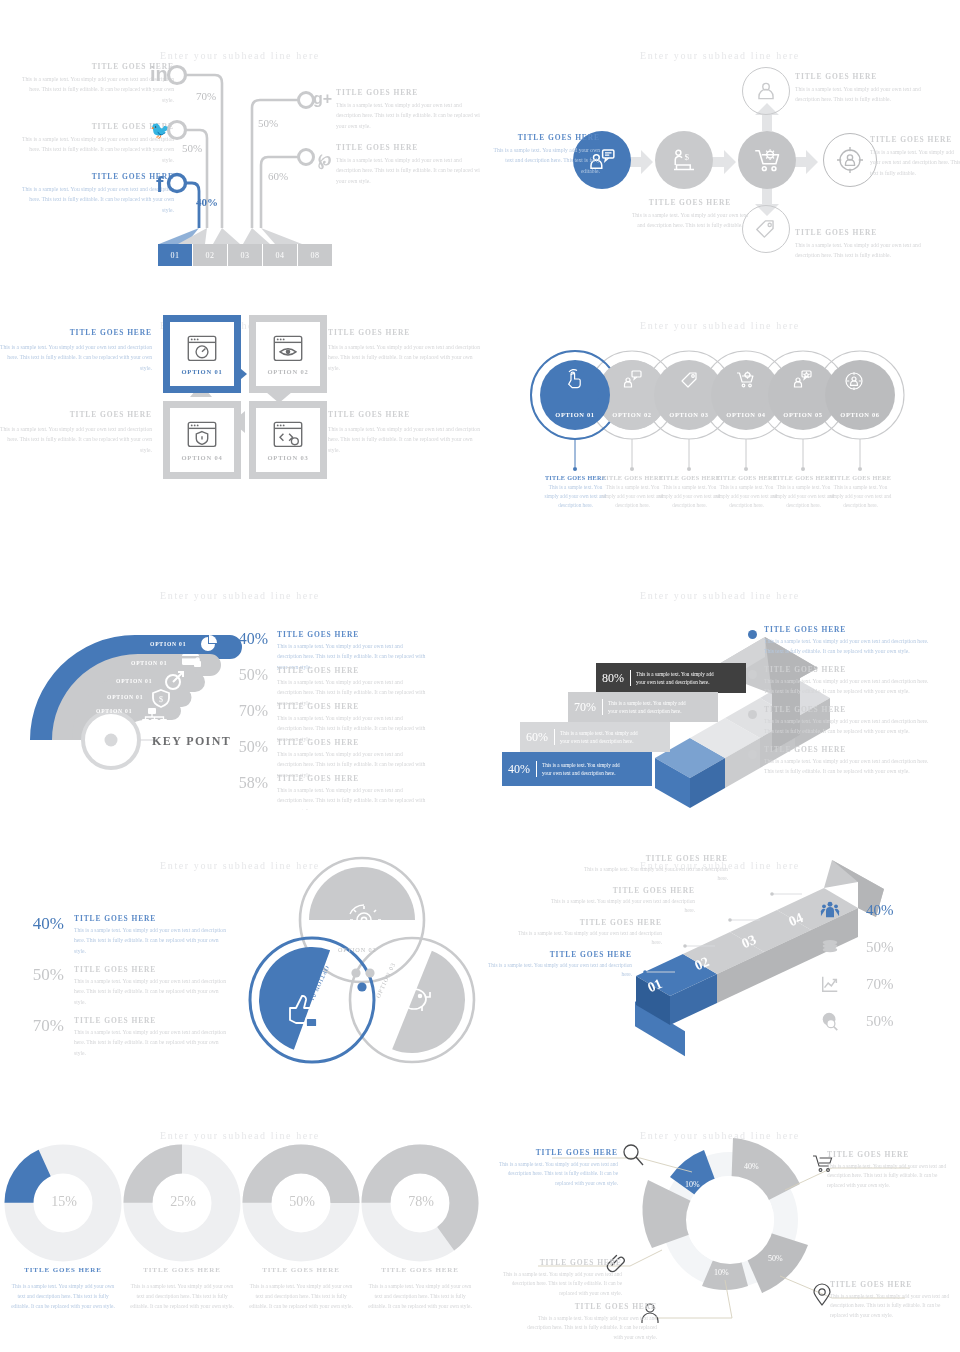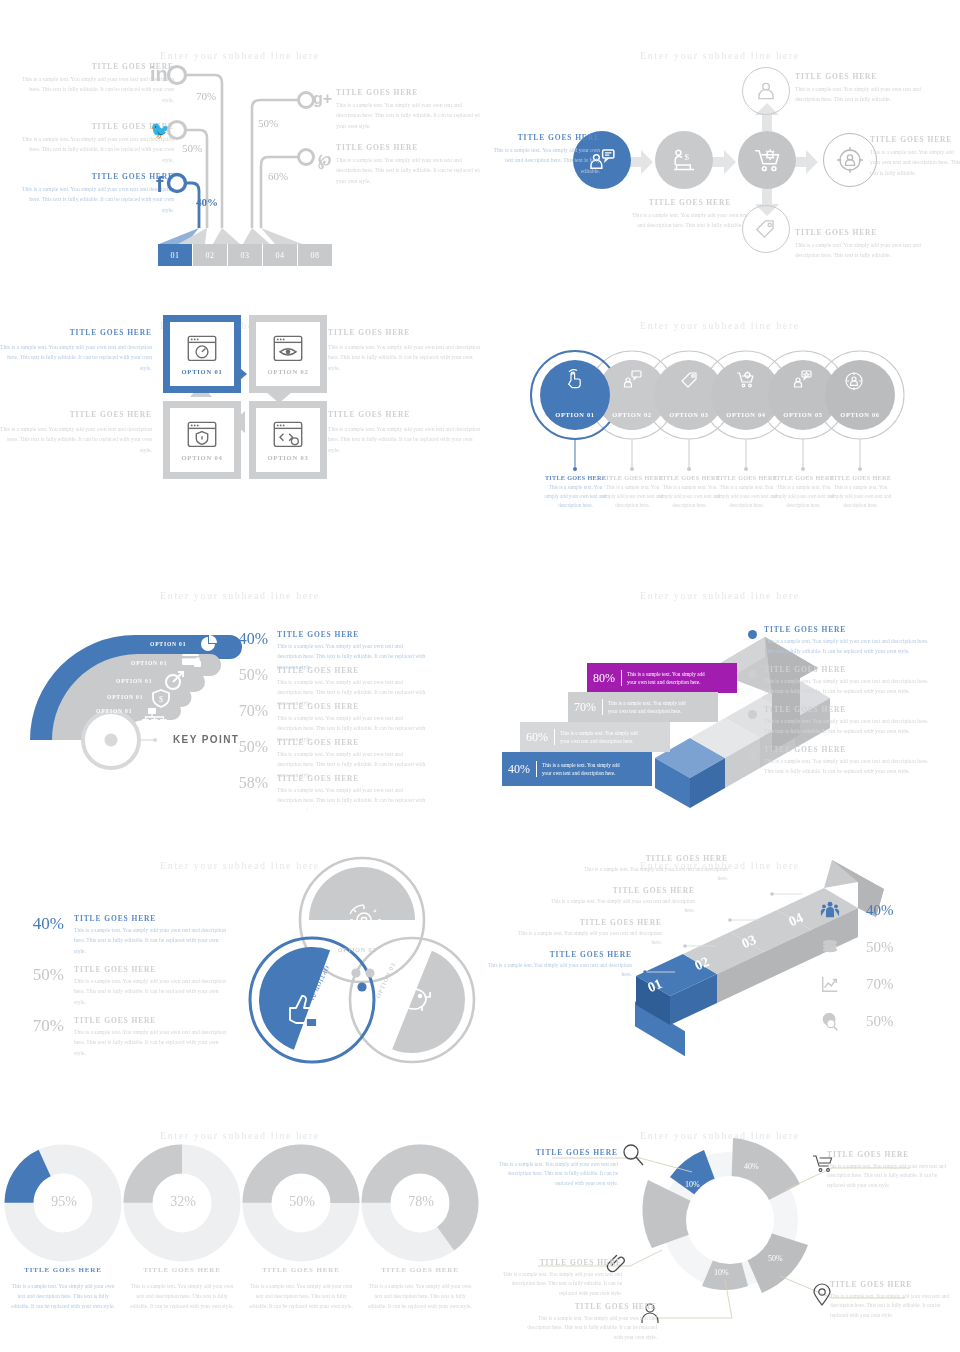--- a/index.html
+++ b/index.html
@@ -499,21 +499,21 @@
       <g transform="translate(12,76)">
             <rect x="6" y="0" width="8" height="6" rx="1"></rect>
             <rect x="0" y="11" width="7" height="5" rx="1"></rect>
             <rect x="9" y="11" width="7" height="5" rx="1"></rect>
             <rect x="18" y="11" width="7" height="5" rx="1"></rect>
             <path d="M10,6 v3 M3.5,11 v-2 h18 v2 M12.5,11 v-2" stroke="#fff" stroke-width="1.3" fill="none"></path>
           </g>
     </g>
   </svg>
 
-  <div style="position:absolute;left:173px;top:194px;font-size:10px;letter-spacing:1.4px;color:#6d6e70;font-weight:bold;font-family:Liberation Sans, sans-serif">KEY POINT</div>
+  <div style="position:absolute;left:152px;top:194px;font-size:12px;letter-spacing:1.4px;color:#6d6e70;font-weight:bold;font-family:Liberation Serif, serif">KEY POINT</div>
 
   <div class="p5-row" style="left:228px;top:90px">
     <div class="pct blue">40%</div>
     <div class="tb">
           <div class="ttl blue">TITLE GOES HERE</div>
     <div class="body-txt blue">This is a sample text. You simply add your own text and description here. This text is fully editable. It can be replaced with your own style.</div>
         </div>
   </div>
   <div class="p5-row" style="left:228px;top:126px">
     <div class="pct">50%</div>
@@ -556,21 +556,21 @@
     <path d="M245,218 v30 l35,-20 v-30 z" fill="#cbccce"></path>
     <path d="M245,178 L280,158 L315,178 L280,198 z" fill="#e0e1e3"></path>
     <path d="M280,198 v30 l35,-20 v-30 z" fill="#c4c5c7"></path>
     <path d="M280,158 L315,138 L350,158 L315,178 z" fill="#dcdde0"></path>
     <path d="M315,178 v30 l35,-20 v-30 z" fill="#bebfc1"></path>
     <path d="M232,128 L285,97 L338,128 L320,138 L320,195 L292,211 L292,154 L250,138 z" fill="#c9cacc"></path>
     <path d="M285,97 L338,128 L320,138 L320,195 L292,211 L292,154 z" fill="#b5b6b8"></path>
     <path d="M232,128 L285,97 L285,117 L250,138 z" fill="#d3d4d6"></path>
   </svg>
 
-  <div class="st-box" style="left:107px;top:123px;width:150px;background:#a21caf;color:#fff;height:30px">
+  <div class="st-box" style="left:116px;top:123px;width:150px;background:#404040;color:#fff;height:30px">
     <div class="v pct" style="color:#fff">80%</div>
     <div class="d">This is a sample text. You simply add your own text and description here.</div>
   </div>
   <div class="st-box" style="left:88px;top:152px;width:150px;background:#cdced0;color:#fff;height:30px">
     <div class="v pct" style="color:#fff">70%</div>
     <div class="d">This is a sample text. You simply add your own text and description here.</div>
   </div>
   <div class="st-box" style="left:40px;top:182px;width:150px;background:#d6d7d9;color:#fff;height:30px">
     <div class="v pct" style="color:#fff">60%</div>
     <div class="d">This is a sample text. You simply add your own text and description here.</div>
@@ -796,22 +796,22 @@
     <g>
       <circle cx="301" cy="123" r="44" fill="none" stroke="#eeeff1" stroke-width="29"></circle>
       <circle cx="301" cy="123" r="44" fill="none" stroke="#c9cacc" stroke-width="29" stroke-dasharray="138.2 138.2" stroke-dashoffset="69.1" transform="rotate(-90 301,123)"></circle>
     </g>
     <g>
       <circle cx="420" cy="123" r="44" fill="none" stroke="#eeeff1" stroke-width="29"></circle>
       <circle cx="420" cy="123" r="44" fill="none" stroke="#c9cacc" stroke-width="29" stroke-dasharray="179.7 96.7" stroke-dashoffset="69.1" transform="rotate(-90 420,123)"></circle>
     </g>
   </svg>
 
-  <div class="dnum blue" style="left:40px;top:114px;width:48px;text-align:center">95%</div>
-  <div class="dnum" style="left:159px;top:114px;width:48px;text-align:center">32%</div>
+  <div class="dnum blue" style="left:40px;top:114px;width:48px;text-align:center">15%</div>
+  <div class="dnum" style="left:159px;top:114px;width:48px;text-align:center">25%</div>
   <div class="dnum" style="left:278px;top:114px;width:48px;text-align:center">50%</div>
   <div class="dnum" style="left:397px;top:114px;width:48px;text-align:center">78%</div>
 
   <div class="d-cell" style="left:4px;top:178px">
     <div class="ttl blue">TITLE GOES HERE</div>
     <div class="body-txt blue">This is a sample text. You simply add your own text and description here. This text is fully editable. It can be replaced with your own style.</div>
   </div>
   <div class="d-cell" style="left:123px;top:178px">
     <div class="ttl">TITLE GOES HERE</div>
     <div class="body-txt">This is a sample text. You simply add your own text and description here. This text is fully editable. It can be replaced with your own style.</div>

